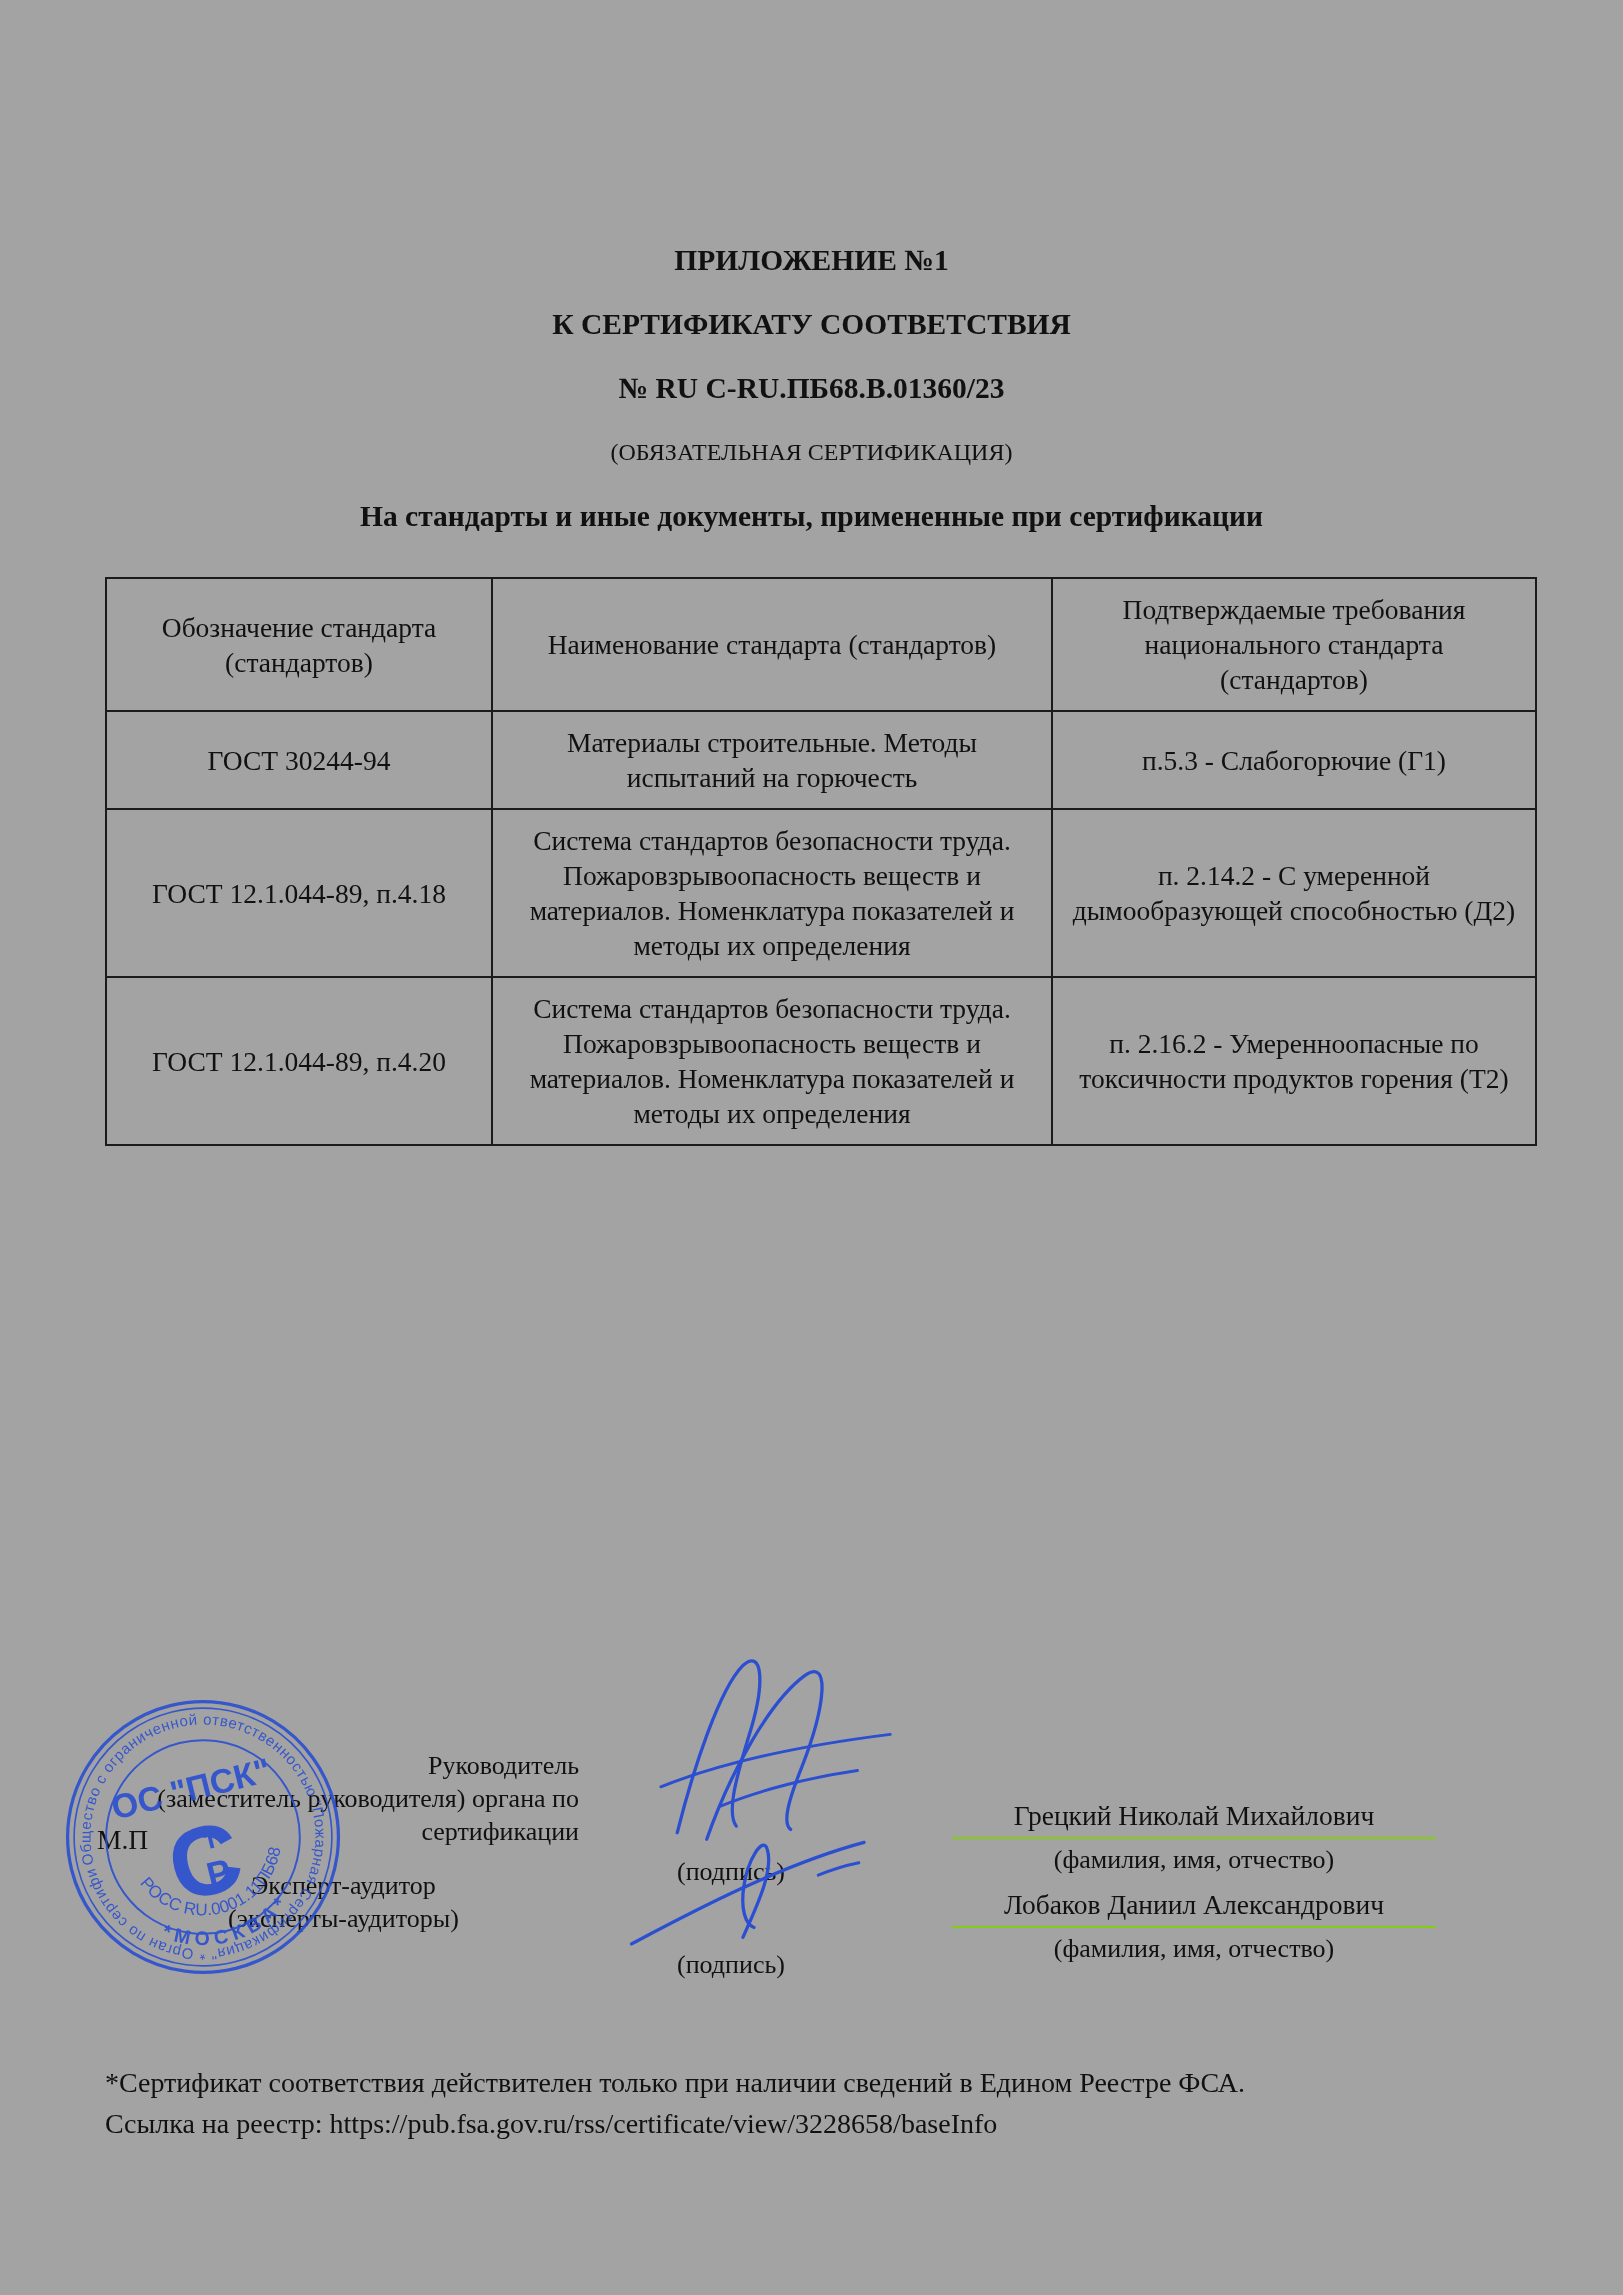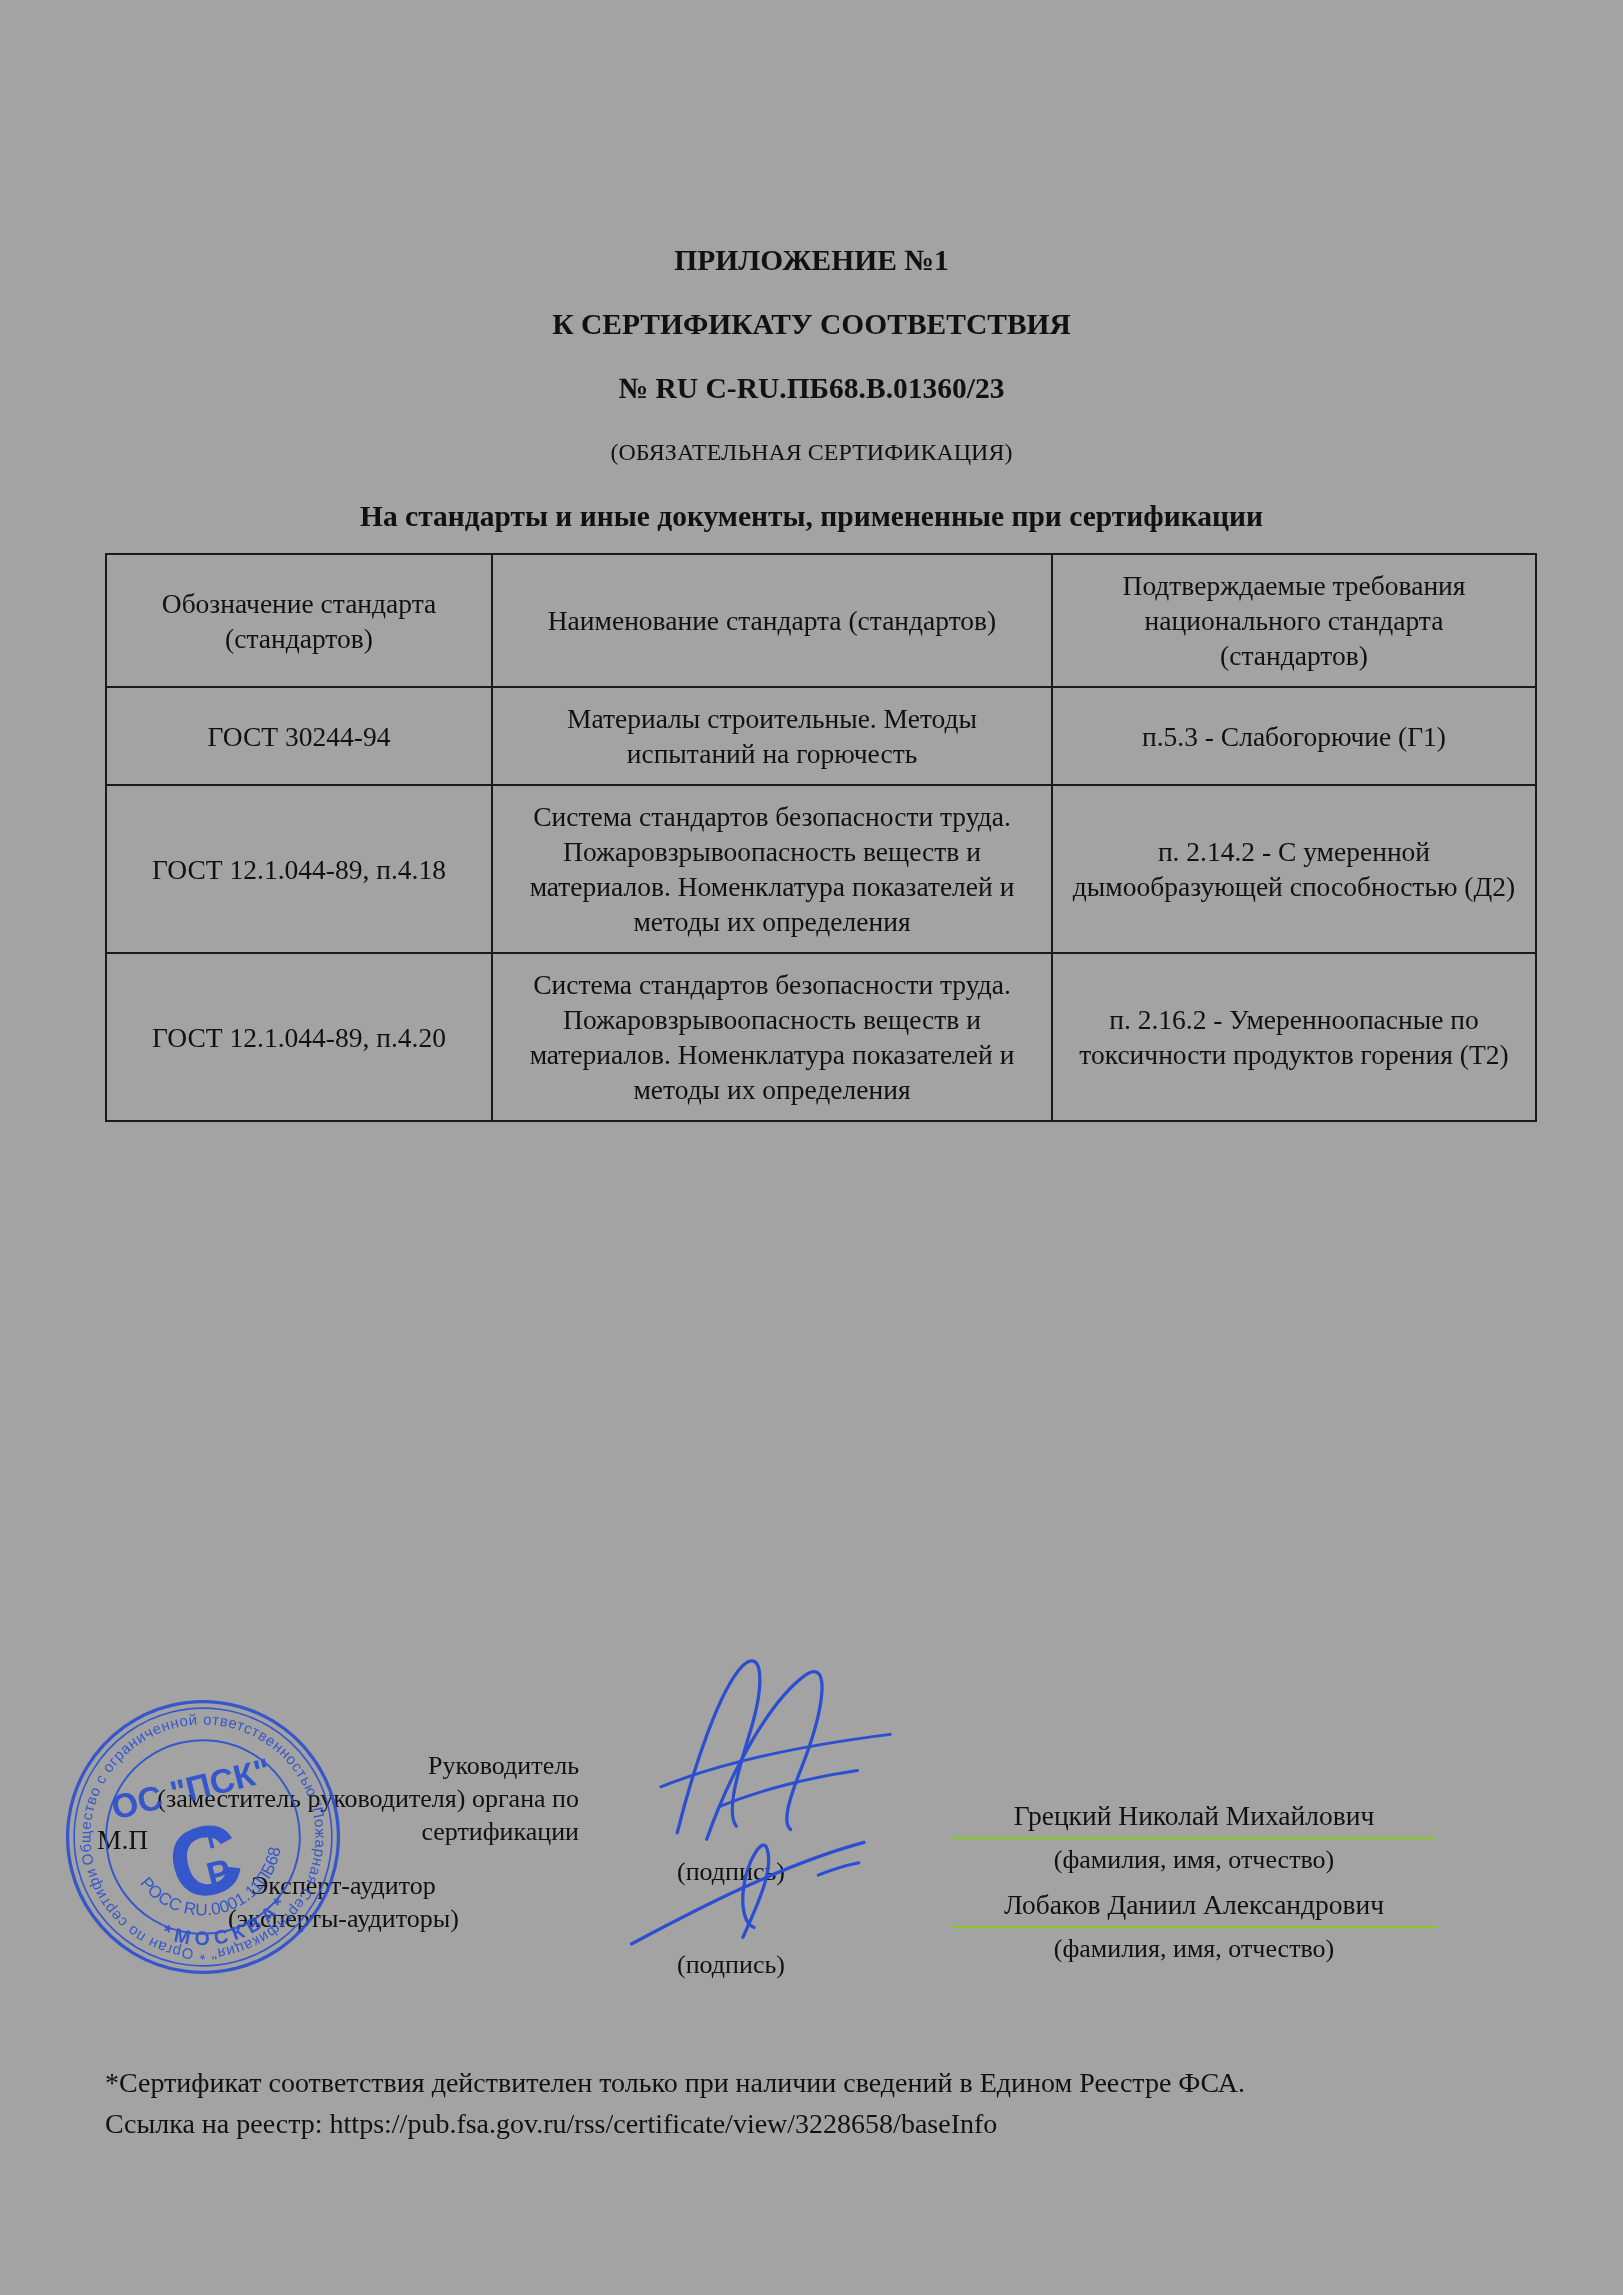--- a/index.html
+++ b/index.html
@@ -12,21 +12,21 @@
   .page{position:absolute;inset:0;background:#a3a3a3;}
 
   
   .header{position:absolute;top:243px;left:0;width:100%;text-align:center;}
   .header .h-line{margin:0 0 30px 0;font-weight:bold;font-size:29.5px;line-height:34px;}
   .header .h-cert-number{}
   .header .h-small{font-weight:normal;font-size:24px;}
 
   
   table.std{
-    position:absolute;left:105px;top:553px;width:1430px;
+    position:absolute;left:105px;top:577px;width:1430px;
     border-collapse:collapse;table-layout:fixed;
   }
   table.std td,table.std th{
     border:2px solid #1b1b1b;
     font-size:27.5px;line-height:35px;font-weight:normal;
     text-align:center;vertical-align:middle;
     padding:13px 18.3px;
     word-wrap:break-word;
   }
   table.std th{font-weight:normal;}

